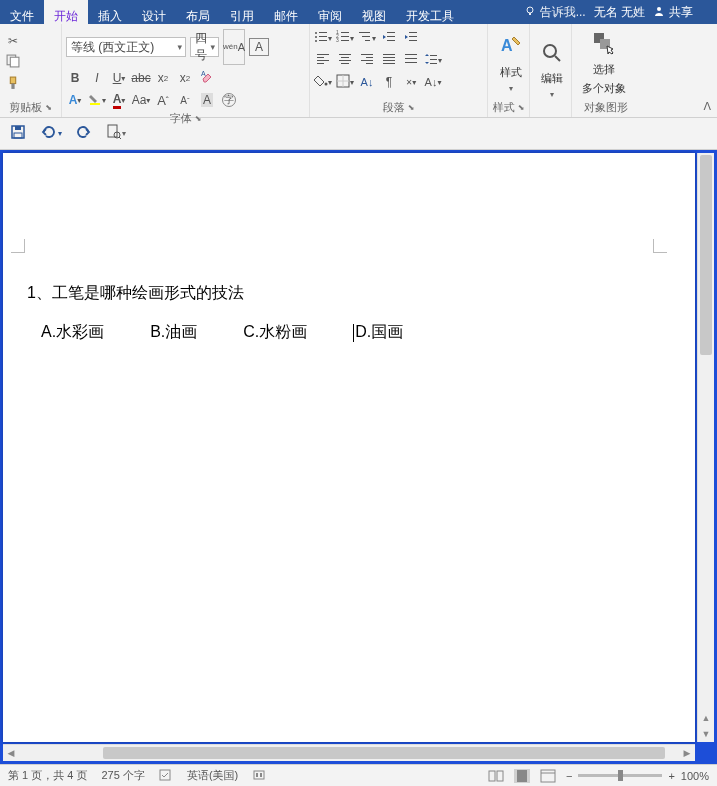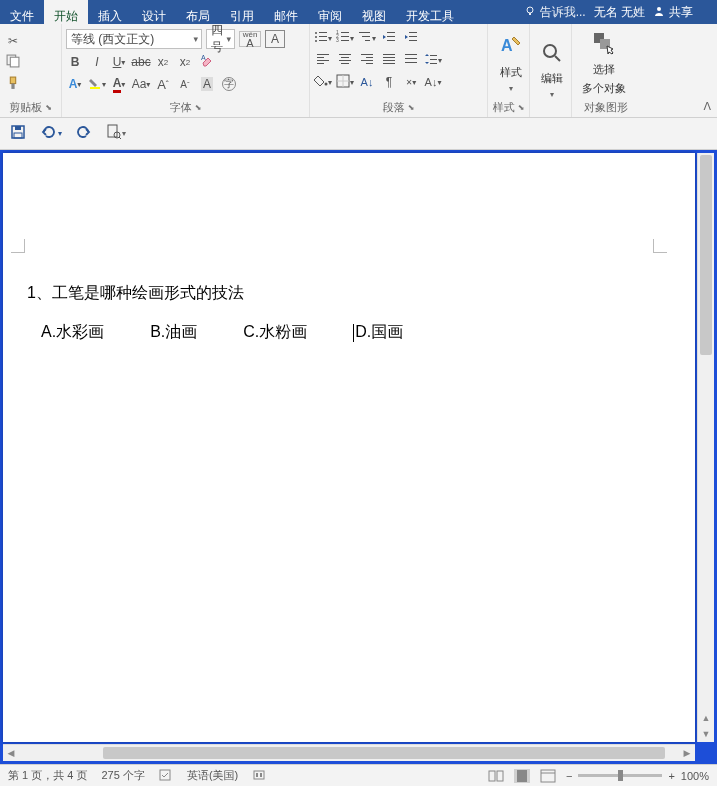--- a/index.html
+++ b/index.html
@@ -1,19 +1,19 @@
 <!DOCTYPE html>
 <html><head>
 <meta charset="utf-8">
 <style>
 *{margin:0;padding:0;box-sizing:border-box;font-family:"Microsoft YaHei","SimSun",sans-serif;user-select:none}
 body{width:717px;height:786px;background:#e6e6e6;overflow:hidden;display:flex;flex-direction:column;font-size:12px}
 .tabs{background:#2b579a;height:24px;display:flex;align-items:stretch;color:#fff}
 .tab{padding:16px 10px;display:flex;align-items:center;font-size:12px;cursor:pointer}
-.tab.active{background:#f3f3f3;color:#14532d}
+.tab.active{background:#f3f3f3;color:#6d28d9}
 .tabs-right{margin-left:auto;display:flex;align-items:center;gap:8px;padding-right:24px}
 .tell{display:flex;align-items:center;gap:4px;opacity:.9}
 .user{display:flex;align-items:center;gap:4px}
 .share{display:flex;align-items:center;gap:4px}
 .ribbon{background:#f3f3f3;height:94px;display:flex;border-bottom:1px solid #d0d0d0;position:relative}
 .grp{border-right:1px solid #e0e0e0;display:flex;flex-direction:column;padding:3px 4px 0}
 .grp-body{flex:1;display:flex;gap:3px}
 .grp-label{text-align:center;font-size:11px;color:#666;padding:2px 0;display:flex;justify-content:center;align-items:center;gap:3px}
 .lh{font-size:8px;color:#777}
 .btn-lg{display:flex;flex-direction:column;align-items:center;justify-content:center;gap:4px;padding:2px 6px;cursor:pointer}
@@ -114,27 +114,27 @@
     </div>
     <div class="grp-label">
         <span>剪贴板</span>
         <span class="lh">⬊</span>
       </div>
   </div>
 
   <div class="grp" style="width:248px">
     <div class="grp-body" style="flex-direction:column;gap:4px;padding-top:2px">
       <div class="row">
-        <div class="sel" style="width:136px">
+        <div class="sel" style="width:120px">
             <span>等线 (西文正文)</span>
           </div>
         <div class="sel" style="width:29px">
             <span>四号</span>
           </div>
-        <div class="ib" style="border:1px solid #c0c0c0;width:22px;height:16px;flex-direction:column;font-size:8px;line-height:8px">
+        <div class="ib" style="border:1px solid #c0c0c0;width:22px;height:36px;flex-direction:row;font-size:8px;line-height:8px">
             <span>wén</span>
             <span style="font-size:11px">A</span>
           </div>
         <div class="ib boxed">
             <span>A</span>
           </div>
       </div>
       <div class="row">
         <div class="ib">
             <b>B</b>

